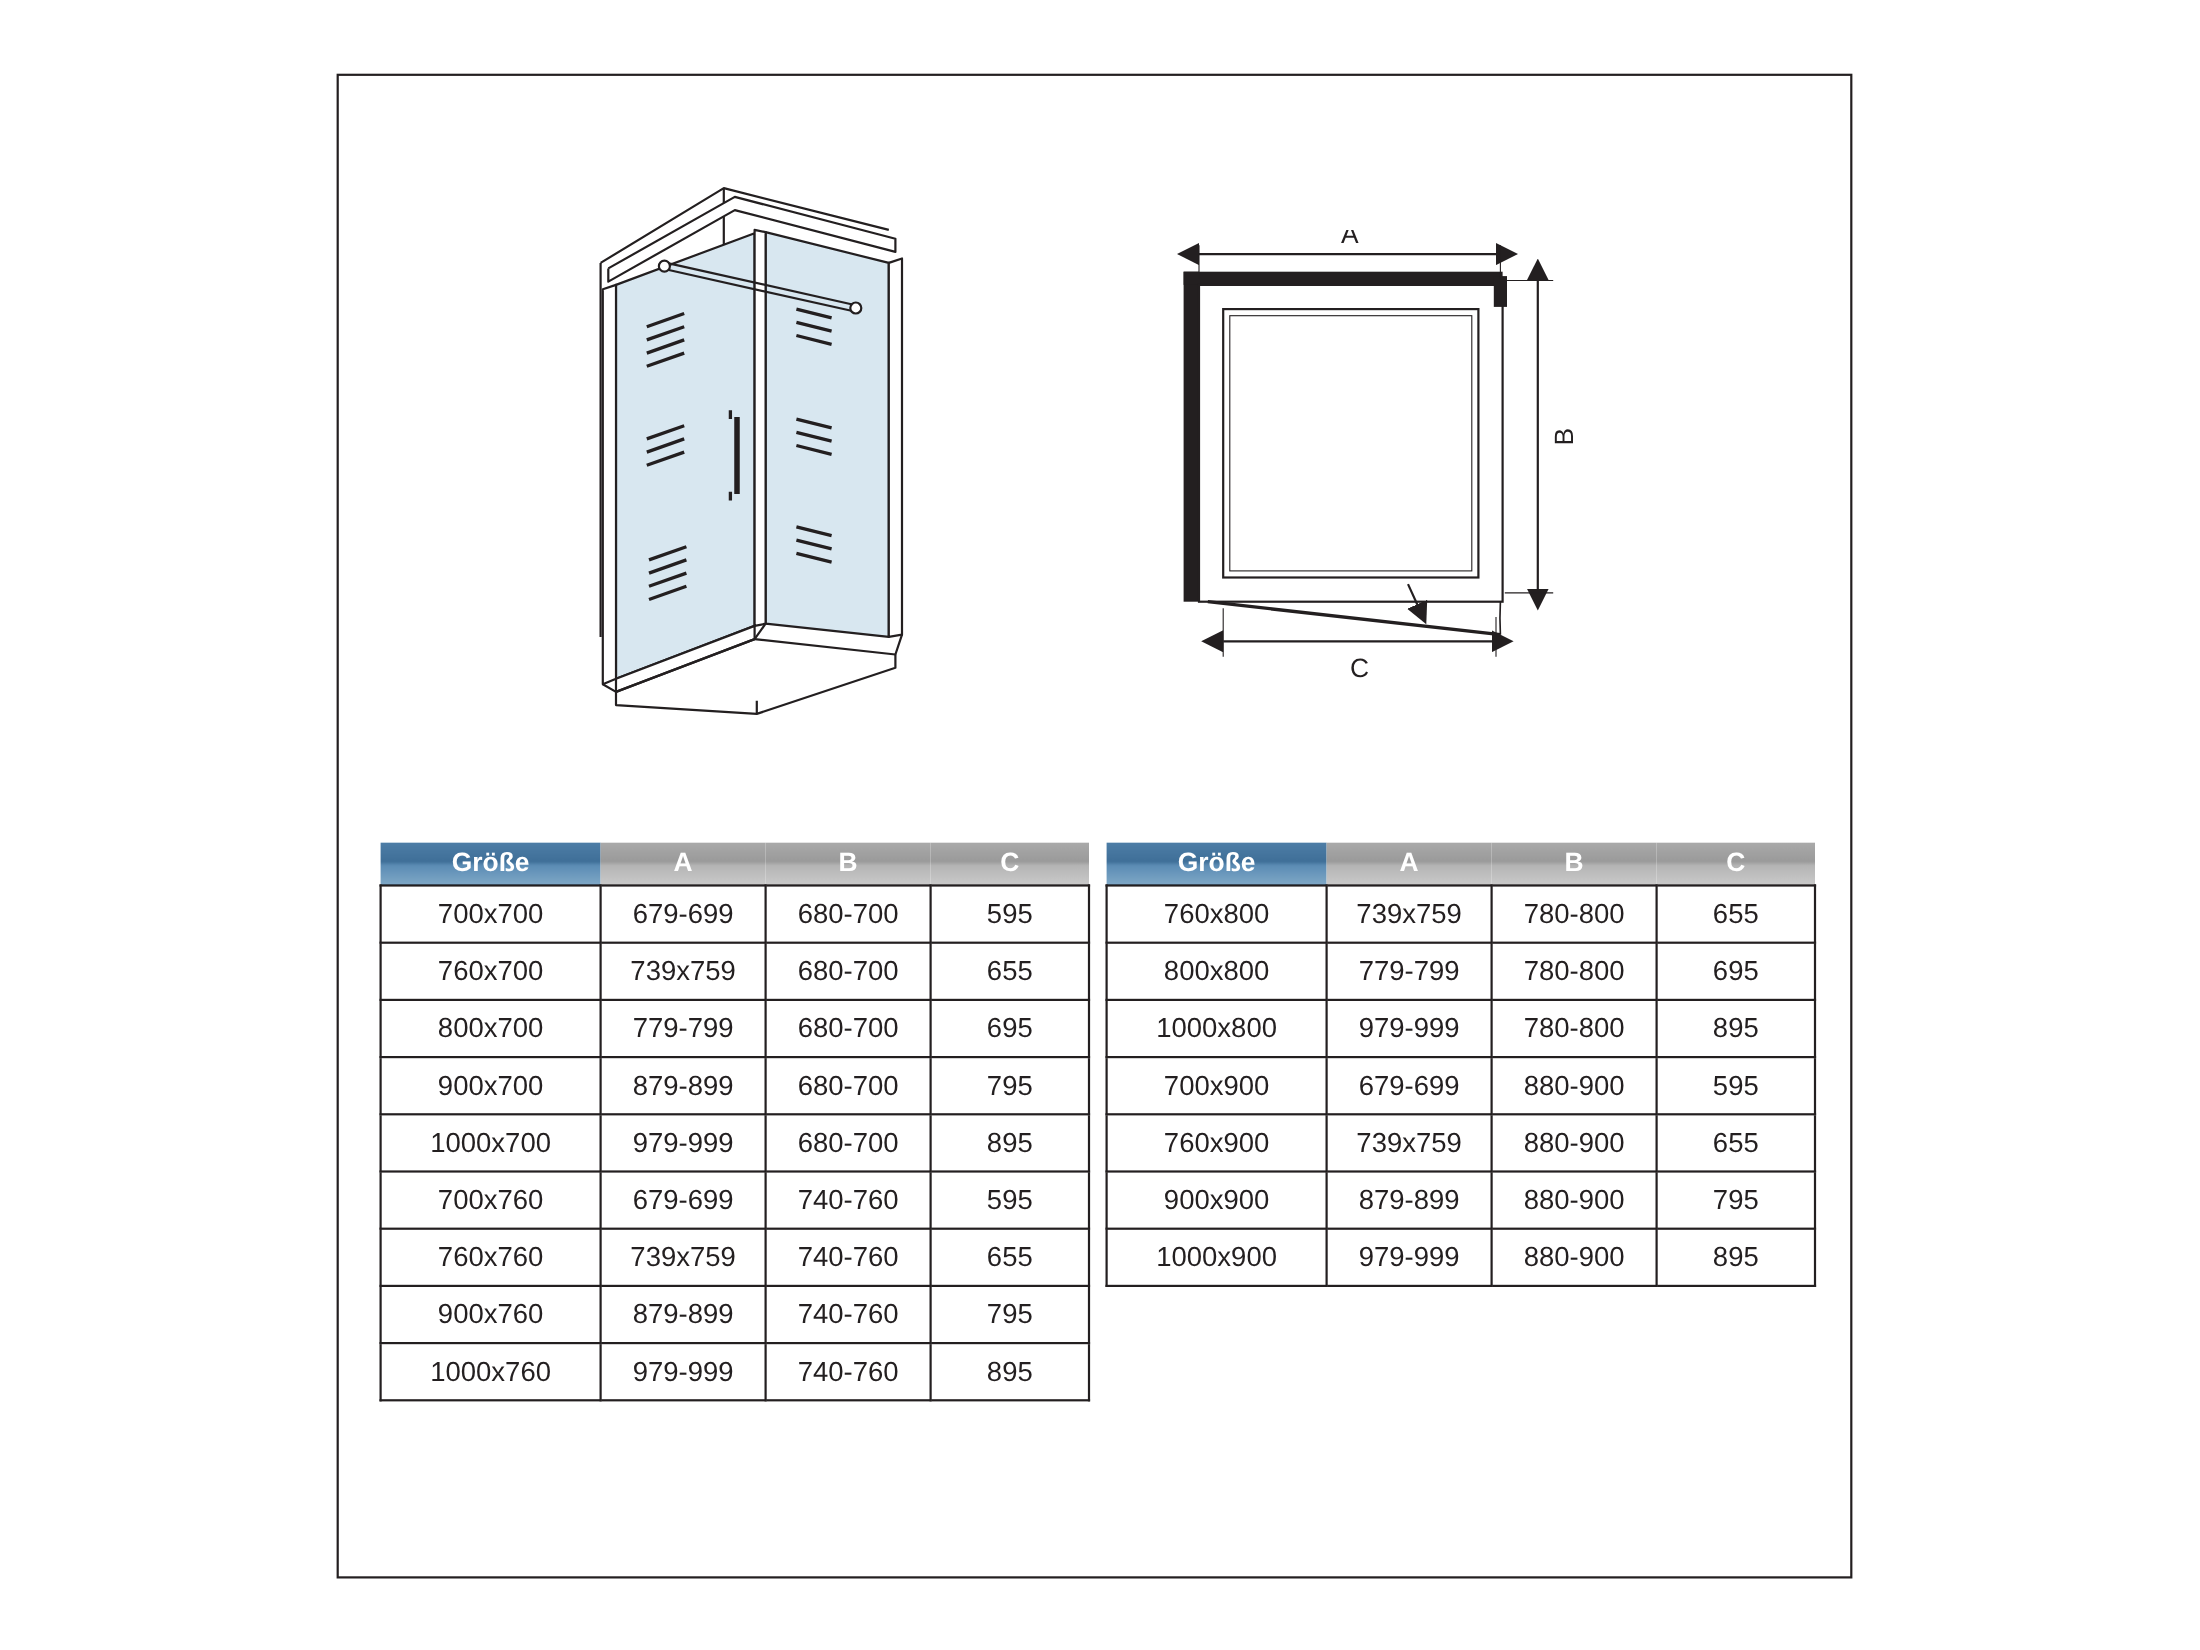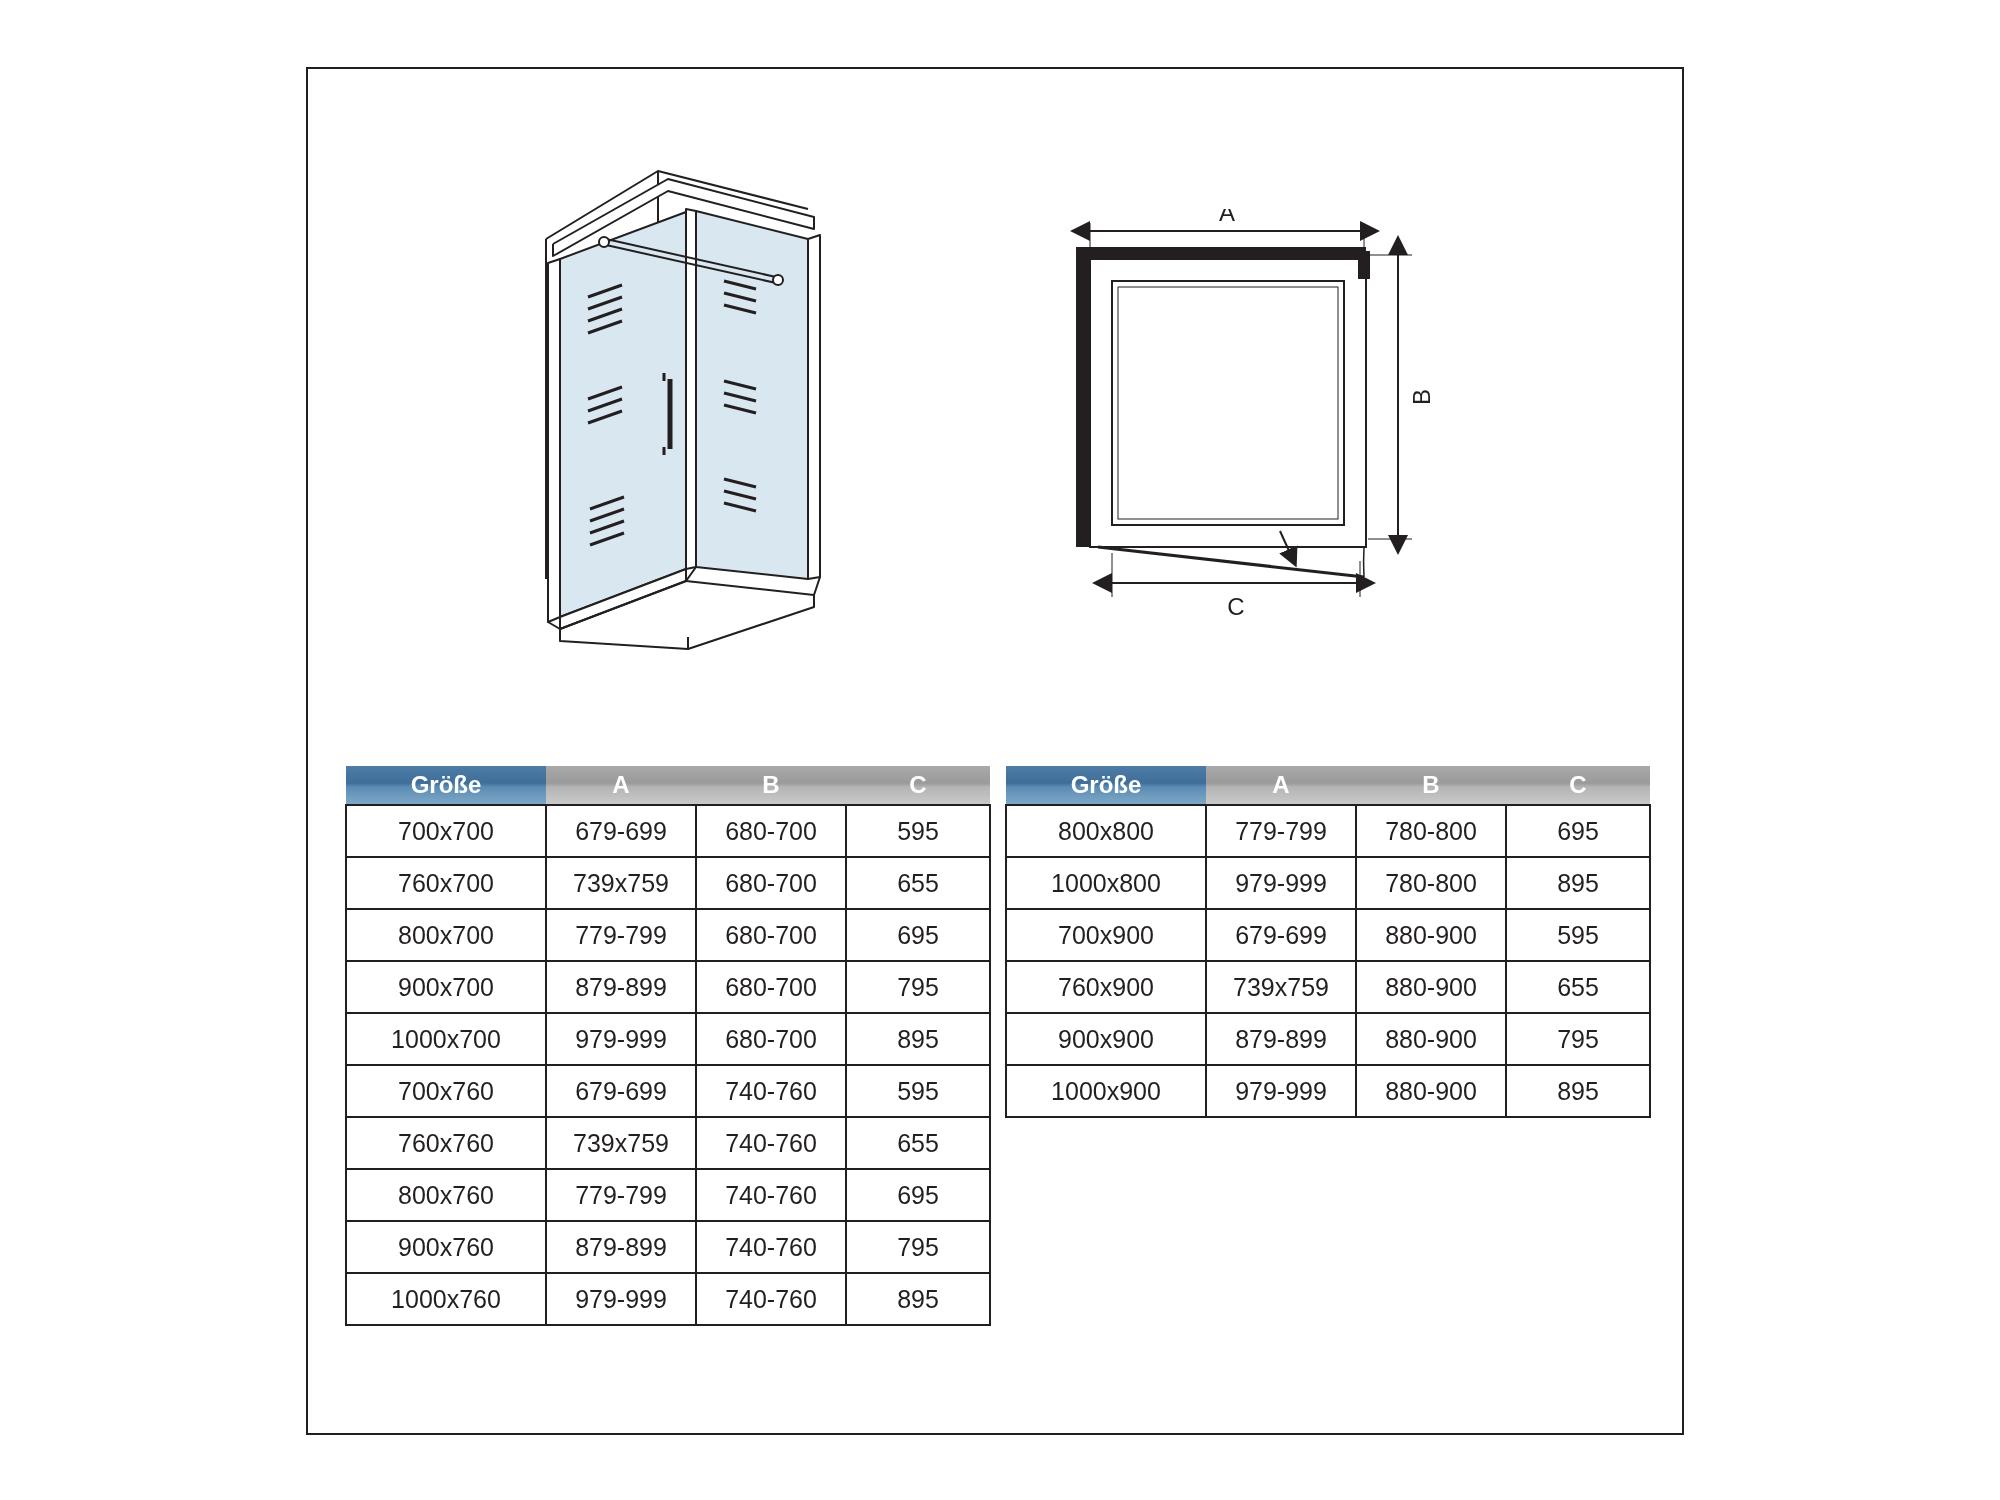--- a/index.html
+++ b/index.html
@@ -271,26 +271,20 @@
           <td>740-760</td>
           <td>595</td>
         </tr>
         <tr>
           <td>760x760</td>
           <td>739x759</td>
           <td>740-760</td>
           <td>655</td>
         </tr>
         <tr>
-          <td>800x760</td>
-          <td>779-799</td>
-          <td>740-760</td>
-          <td>695</td>
-        </tr>
-        <tr>
           <td>900x760</td>
           <td>879-899</td>
           <td>740-760</td>
           <td>795</td>
         </tr>
         <tr>
           <td>1000x760</td>
           <td>979-999</td>
           <td>740-760</td>
           <td>895</td>
@@ -310,20 +304,26 @@
       <thead>
         <tr>
           <th class="h-size">Größe</th>
           <th class="h-dim">A</th>
           <th class="h-dim">B</th>
           <th class="h-dim">C</th>
         </tr>
       </thead>
       <tbody>
         <tr>
+          <td>760x800</td>
+          <td>739x759</td>
+          <td>780-800</td>
+          <td>655</td>
+        </tr>
+        <tr>
           <td>800x800</td>
           <td>779-799</td>
           <td>780-800</td>
           <td>695</td>
         </tr>
         <tr>
           <td>1000x800</td>
           <td>979-999</td>
           <td>780-800</td>
           <td>895</td>

